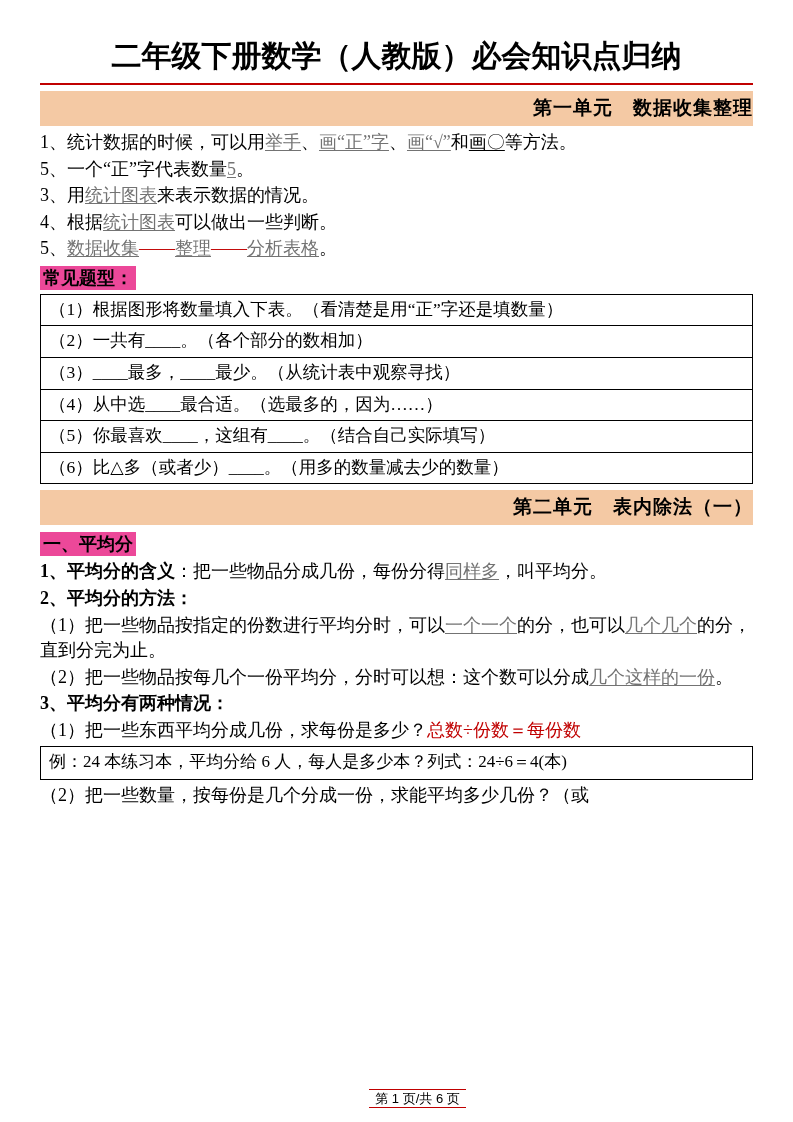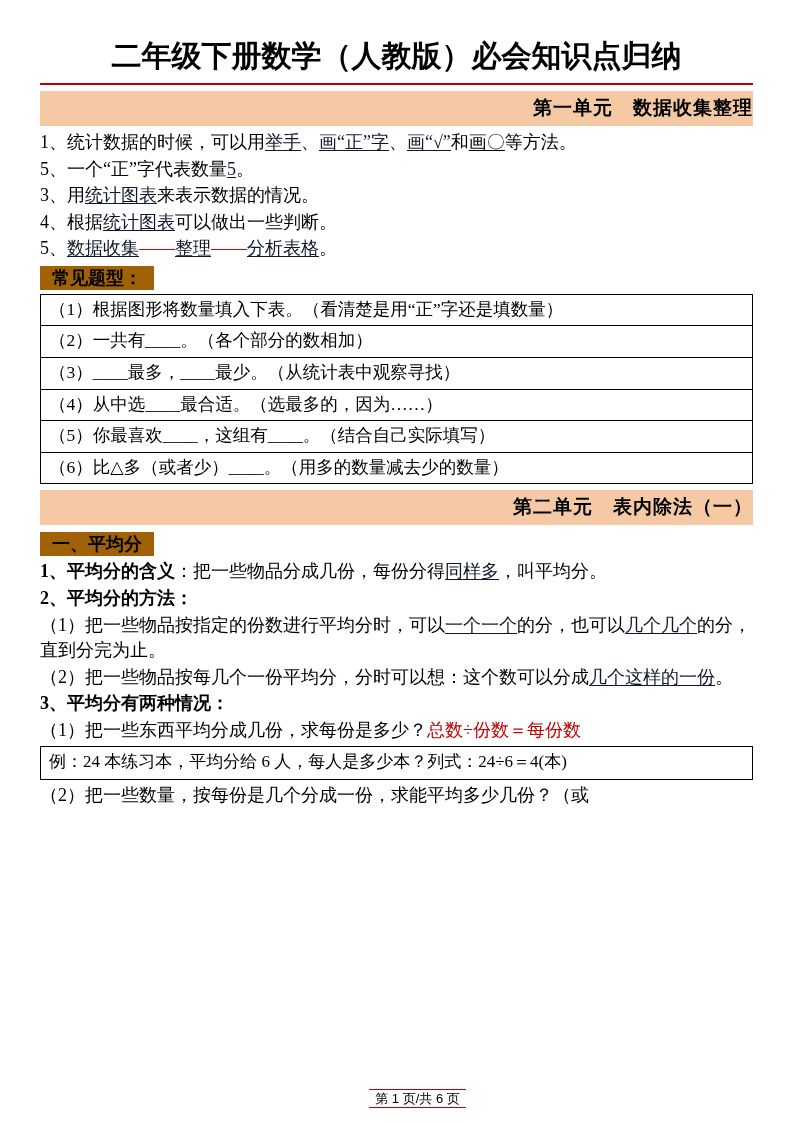--- a/index.html
+++ b/index.html
@@ -37,28 +37,28 @@
     margin:6px 0 4px 0;
     letter-spacing:1px;
   }
   .line{
     font-size:18px;
     line-height:1.42;
     margin:1px 0;
     text-indent:0;
   }
   .red{ color:#c00000; }
-  .red-u{ color:#0f172a; text-decoration:underline; text-underline-offset:2px; }
+  .red-u{ color:#737373; text-decoration:underline; text-underline-offset:2px; }
   .blk-u{ text-decoration:underline; text-underline-offset:2px; }
   .sub-green{
     display:inline-block;
-    background:#a16207;
+    background:#ec4899;
     font-weight:bold;
     font-size:18px;
-    padding:0 12px;
+    padding:0 3px;
     margin:3px 0 2px 0;
   }
   .bold{ font-weight:bold; }
   table.qtable{
     width:100%;
     border-collapse:collapse;
     margin:2px 0 4px 0;
   }
   table.qtable td{
     border:1px solid #000;

